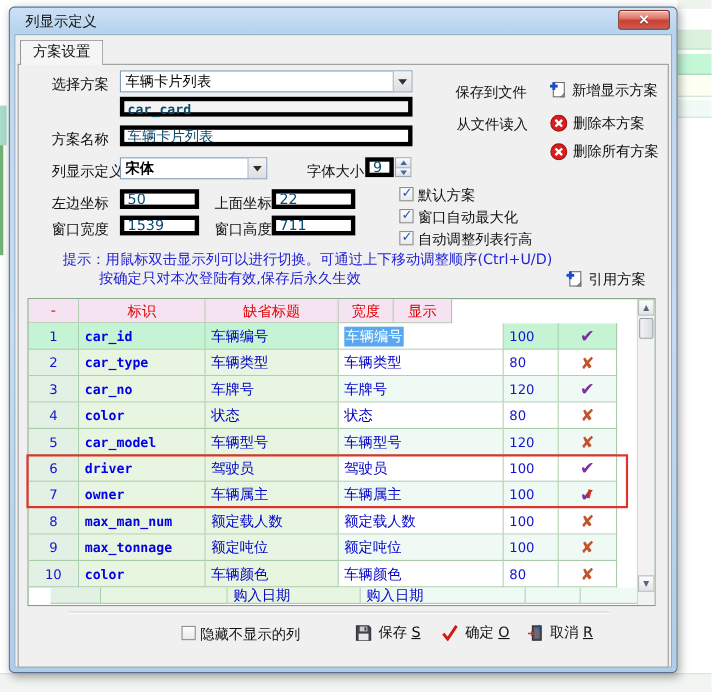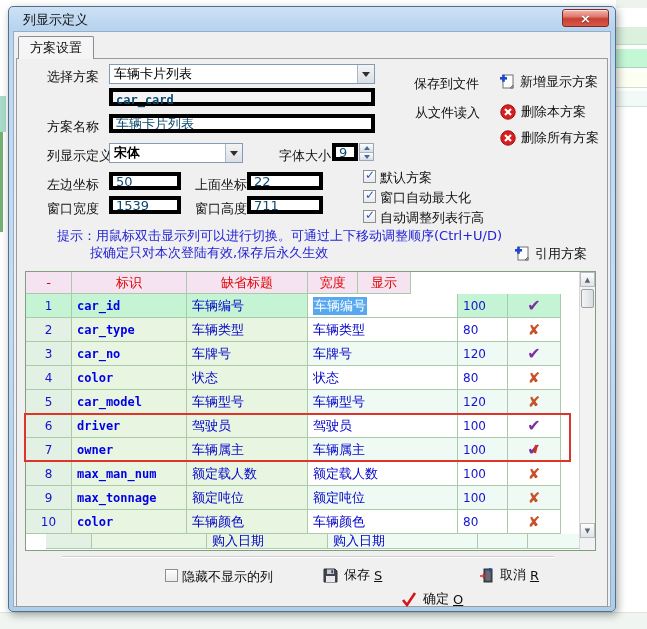--- a/index.html
+++ b/index.html
@@ -360,21 +360,21 @@
         <svg class="ic" width="15" height="15" viewBox="0 0 15 15">
           <path d="M1 1 H12 L14 3 V14 H1 Z" fill="#44444E" stroke="#30303A"></path>
           <rect x="4" y="1.5" width="7" height="4.5" fill="#C9CED6"></rect>
           <rect x="8.3" y="2.2" width="1.8" height="3" fill="#44444E"></rect>
           <rect x="3" y="8" width="9" height="6" fill="#E9E9E9"></rect>
         </svg>
         <span>保存</span>
           <u>S</u>
       </div>
 
-      <div class="foot-btn" style="left:384px;top:531px;">
+      <div class="foot-btn" style="left:384px;top:507px;">
         <svg class="ic" width="16" height="15" viewBox="0 0 16 15">
           <path d="M2 8 L6 13 L14 1" fill="none" stroke="#D51616" stroke-width="2.6"></path>
         </svg>
         <span>确定</span>
           <u>O</u>
       </div>
 
       <div class="foot-btn" style="left:463px;top:507px;">
         <svg class="ic" width="14" height="15" viewBox="0 0 14 15">
           <rect x="4" y="1" width="8" height="13" fill="#4A4A52" stroke="#30303A"></rect>

